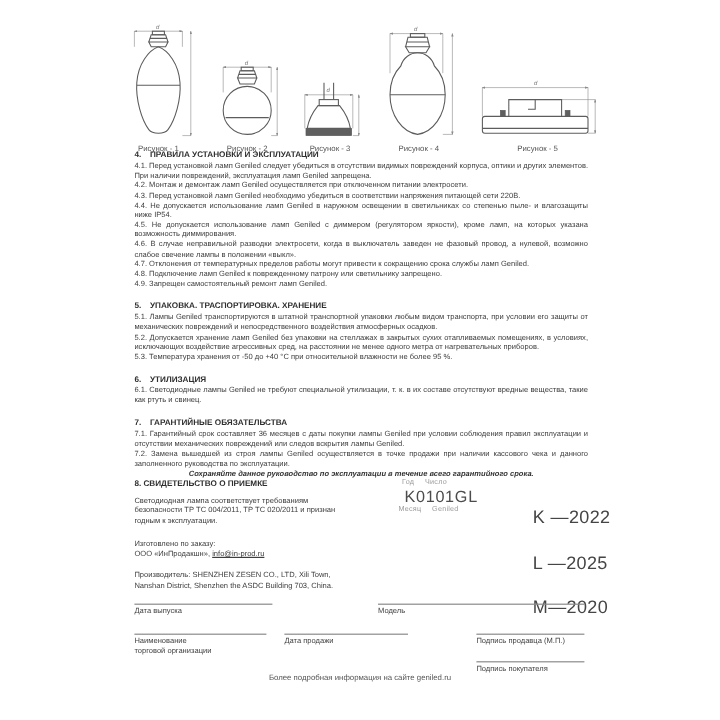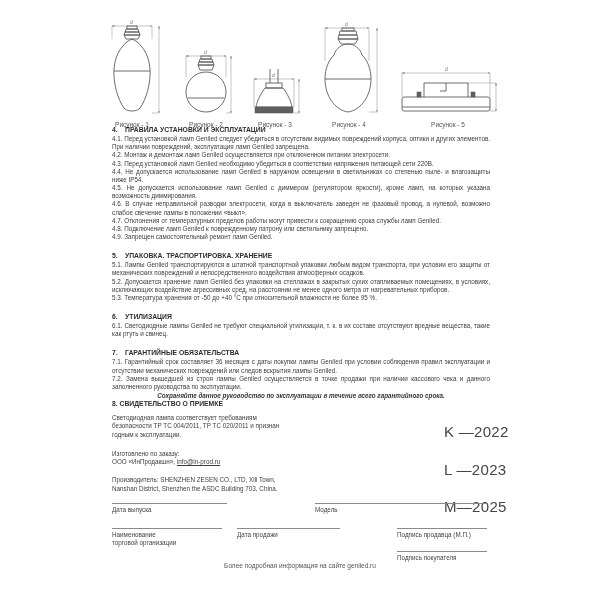--- a/index.html
+++ b/index.html
@@ -183,24 +183,29 @@
   </div>
 
   <div class="col-left">
     <p class="h8">8. СВИДЕТЕЛЬСТВО О ПРИЕМКЕ</p>
     <p class="p8">Светодиодная лампа соответствует требованиям безопасности ТР ТС 004/2011, ТР ТС 020/2011 и признан годным к эксплуатации.</p>
     <p class="order-label">Изготовлено по заказу:</p>
     <p class="order-line"><span>ООО «ИнПродакшн», </span><a class="email" href="#">info@in-prod.ru</a></p>
     <p class="manuf">Производитель: SHENZHEN ZESEN CO., LTD, Xili Town, Nanshan District, Shenzhen the ASDC Building 703, China.</p>
   </div>
 
+  <div class="stamp">
+    <div class="stamp-row"><span class="sp1">Год</span><span class="sp2">Число</span></div>
+    <div class="stamp-code">K0101GL</div>
+    <div class="stamp-row"><span>Месяц</span><span class="sp2">Geniled</span></div>
+  </div>
   <div class="years">
     <div>K —2022</div>
-    <div>L —2023</div>
-    <div>M—2025</div>
+    <div>L —2025</div>
+    <div>M—2020</div>
   </div>
 
   <div class="field" style="left:112px;top:503px;width:115px;"><span>Дата выпуска</span></div>
   <div class="field" style="left:315px;top:503px;width:172px;"><span>Модель</span></div>
 
   <div class="field" style="left:112px;top:528px;width:110px;"><span>Наименование</span><br><span>торговой организации</span></div>
   <div class="field" style="left:237px;top:528px;width:103px;"><span>Дата продажи</span></div>
   <div class="field" style="left:397px;top:528px;width:90px;"><span>Подпись продавца (М.П.)</span></div>
   <div class="field" style="left:397px;top:551px;width:90px;"><span>Подпись покупателя</span></div>
 

